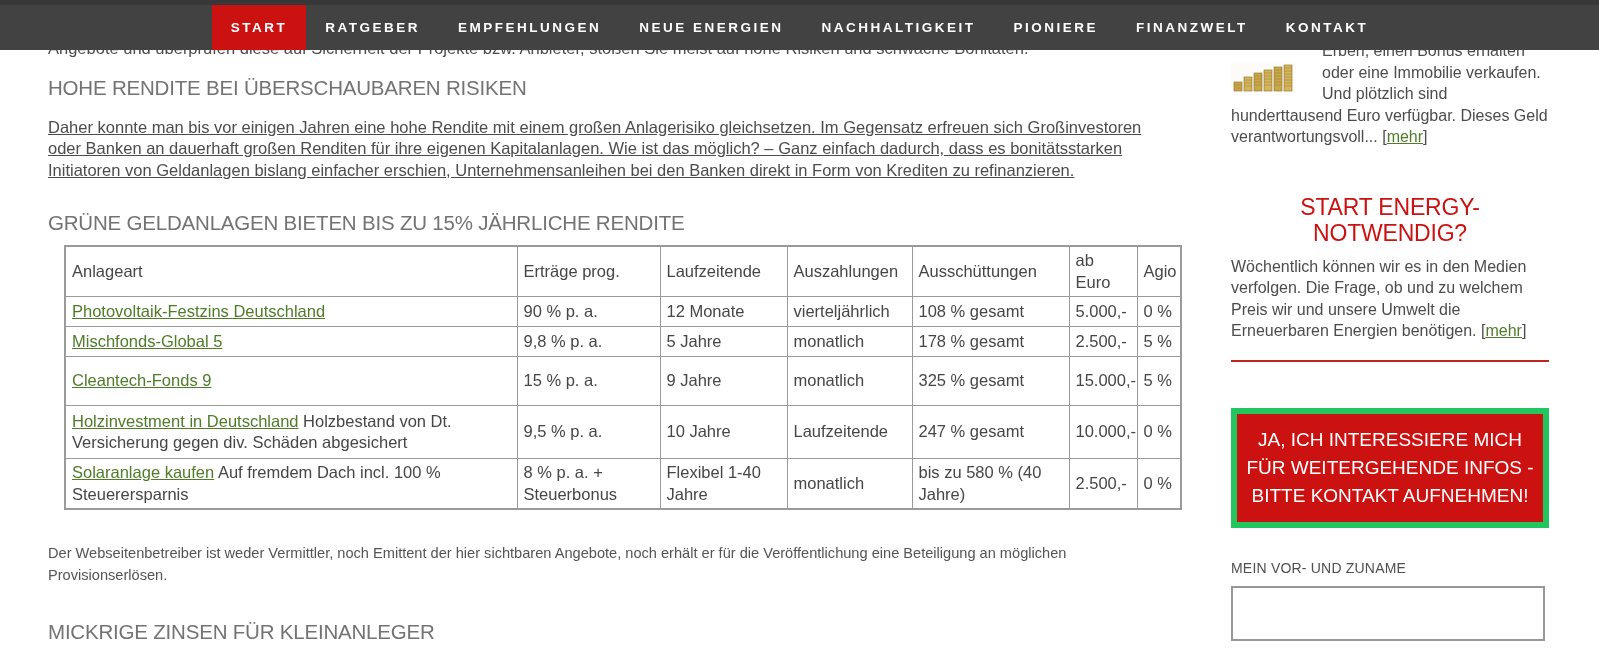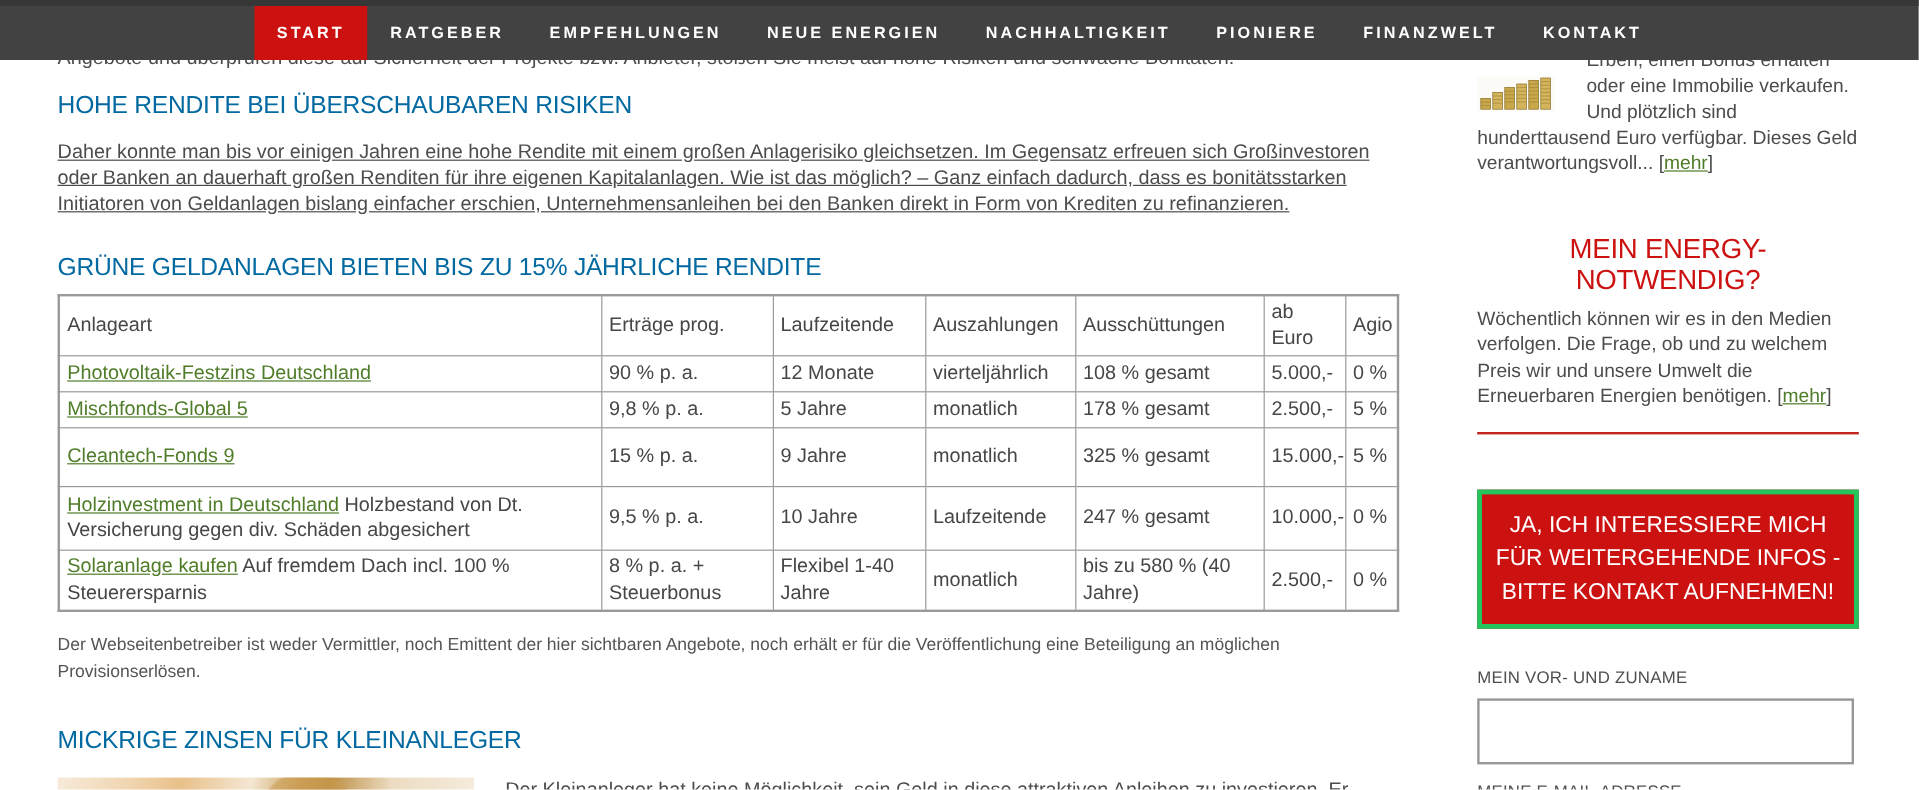--- a/index.html
+++ b/index.html
@@ -19,38 +19,38 @@
     line-height:45px; padding:0 19px; text-transform:uppercase; cursor:pointer;
     white-space:nowrap;
   }
   .nav-item.active { background:#cc1111; }
   
   .main {
     position:absolute; left:48px; top:38px; width:1116px; z-index:1;
     font-size:16.5px; line-height:21.5px; color:#4c4c4c;
   }
   h2.red {
-    color:#0369a1; font-size:20.5px; line-height:26px; font-weight:500;
+    color:#737373; font-size:20.5px; line-height:26px; font-weight:500;
     letter-spacing:-0.2px;
   }
   .h-hohe   { margin-top:15px; }
   .para1    { margin-top:16px;text-decoration:underline; }
   .h-gruene { margin-top:29px; }
   
   table.angebote {
     margin-top:9px; border-collapse:collapse; table-layout:fixed; width:1116px;
-    font-size:16.5px; color:#464646; border:2px solid #9a9a9a;
+    font-size:16.5px; color:#464646; border:2px solid #9a9a9a;margin-left:16px;
   }
   table.angebote th, table.angebote td {
     border:1px solid #9a9a9a; padding:3px 6px; vertical-align:middle;
     text-align:left; font-weight:normal; overflow:hidden;
   }
   tr.h48 { height:49px; } tr.h30 { height:30px; } tr.h52 { height:53px; }
   a.green { color:#4e7c28; text-decoration:underline; cursor:pointer; }
-  .disclaimer { margin-top:18px; font-size:14.6px; color:#545454; }
+  .disclaimer { margin-top:33px; font-size:14.6px; color:#545454; }
   .h-mickrige { margin-top:33px; }
   .media-row { margin-top:18px; display:flex; }
   .coins-photo {
     width:347px; height:120px; flex:0 0 347px; margin-right:26px;
     background:
       radial-gradient(circle at 22% 80%, rgba(255,250,240,.9) 0 14%, rgba(255,250,240,0) 15%),
       radial-gradient(circle at 60% 30%, rgba(201,155,78,.55) 0 18%, rgba(201,155,78,0) 19%),
       radial-gradient(circle at 78% 70%, rgba(240,225,200,.8) 0 20%, rgba(240,225,200,0) 21%),
       linear-gradient(100deg,#f7ead9 0%,#f0d6b2 16%,#e9c089 28%,#f4e7d3 44%,#cba15c 55%,#bd8f45 62%,#ecdcc2 76%,#f8f0e3 100%);
   }
@@ -65,21 +65,21 @@
     background:#fdfdfb; cursor:pointer;
   }
   .sb-h2 {
     margin-top:46px; color:#cc1111; font-size:23px; line-height:26px;
     font-weight:500; text-align:center; letter-spacing:-0.2px;
   }
   .sb-para { margin-top:10px; }
   .sb-divider { margin-top:18px; height:0; border-top:2px solid #c0241c; }
   .cta {
     margin-top:46px; width:318px; min-height:110px; background:#cc1111;
-    border:4px solid #22c55e; color:#fff; text-align:center;
+    border:6px solid #22c55e; color:#fff; text-align:center;
     font-size:19px; line-height:28px; padding:12px 8px; cursor:pointer;
     display:flex; align-items:center; justify-content:center;
   }
   .form-label { margin-top:30px; font-size:14px; color:#4f4f4f; letter-spacing:0.2px; }
   .text-input {
     display:block; margin-top:7px; width:314px; height:55px;
     border:2px solid #979797; background:#fff; font-size:16px; padding:4px 8px;
     font-family:"Liberation Sans","DejaVu Sans",sans-serif;
   }
   .form-label.second { margin-top:12px; }
@@ -226,21 +226,21 @@
               <line x1="53" y1="20" x2="61" y2="20"></line>
               <line x1="53" y1="23" x2="61" y2="23"></line>
           </g>
         </g>
       </svg>
     </div>
     <p><span>Erben, einen Bonus erhalten oder eine Immobilie verkaufen.</span><br>
       <span>Und plötzlich sind hunderttausend Euro verfügbar. Dieses Geld verantwortungsvoll... </span><span>[</span><a class="green">mehr</a><span>]</span></p>
   </div>
 
-  <h2 class="sb-h2">MEIN ENERGY-NOTWENDIG?</h2>
+  <h2 class="sb-h2">START ENERGY-NOTWENDIG?</h2>
 
   <p class="sb-para"><span>Wöchentlich können wir es in den Medien verfolgen. Die Frage, ob und zu welchem Preis wir und unsere Umwelt die Erneuerbaren Energien benötigen. </span><span>[</span><a class="green">mehr</a><span>]</span></p>
 
   <div class="sb-divider"></div>
 
   <div class="cta">
     <span>JA, ICH INTERESSIERE MICH FÜR WEITERGEHENDE INFOS - BITTE KONTAKT AUFNEHMEN!</span>
   </div>
 
   <div class="form-label">MEIN VOR- UND ZUNAME</div>

